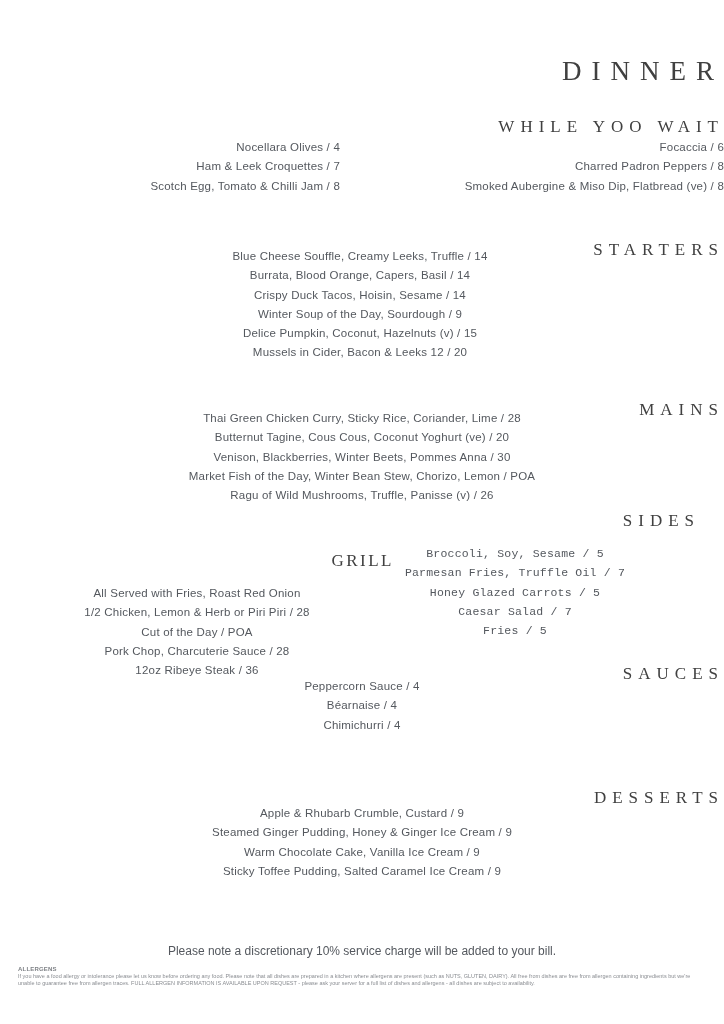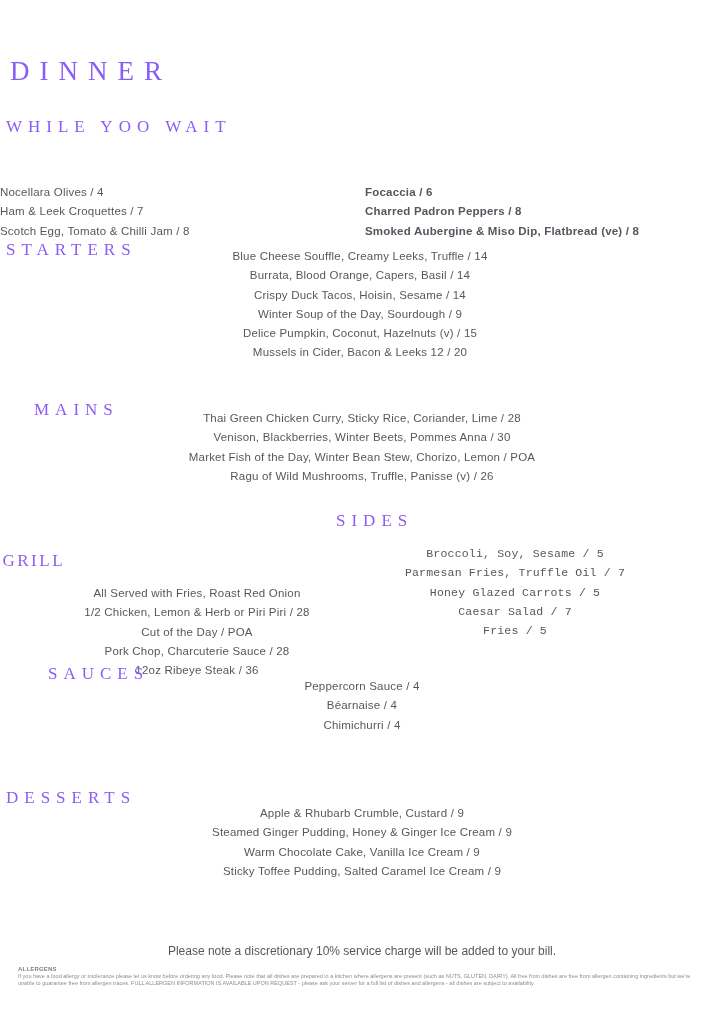--- a/index.html
+++ b/index.html
@@ -7,22 +7,22 @@
     position:relative;
     width:724px;height:1024px;
     margin:0 auto;
     background:#ffffff;
     font-family:"Liberation Sans", sans-serif;
     color:#54585e;
     overflow:hidden;
   }
   .serif-head{
     font-family:"Liberation Serif","DejaVu Serif",serif;
-    color:#8b5cf6;
-    text-align:left;
+    color:#404040;
+    text-align:right;
     font-weight:400;
   }
   .menu-title{
     position:absolute;top:38px;left:0;right:0;
     font-size:27px;letter-spacing:10px;text-indent:10px;
   }
   .sec-head{
     font-size:17px;letter-spacing:6px;text-indent:6px;
   }
   .abs{position:absolute;}
@@ -32,22 +32,22 @@
     line-height:19.3px;
     color:#54585e;
     letter-spacing:0.2px;
   }
   
   .wyw-cols{
     position:absolute;top:138px;left:0;right:0;
     display:flex;
   }
   .wyw-left{width:340px;text-align:right;}
-  .wyw-right{margin-left:25px;flex:1;text-align:left;font-weight:bold;}
-  .wyw-cols .item-list{text-align:left;margin-top:45px;}
+  .wyw-right{margin-left:25px;flex:1;text-align:left;}
+  .wyw-cols .item-list{text-align:right;}
   
   .col-grill{left:0;width:394px;margin-top:20px;}
   .col-sides{left:330px;width:370px;}
   .grill-head{letter-spacing:2.5px;text-indent:2.5px;}
   .footer-note{
     position:absolute;top:944px;left:0;right:0;
     text-align:center;font-size:12px;color:#54585e;
   }
   .allergens{
     position:absolute;top:966px;left:18px;right:16px;
@@ -92,20 +92,21 @@
     <li>Burrata, Blood Orange, Capers, Basil / 14</li>
     <li>Crispy Duck Tacos, Hoisin, Sesame / 14</li>
     <li>Winter Soup of the Day, Sourdough / 9</li>
     <li>Delice Pumpkin, Coconut, Hazelnuts (v) / 15</li>
     <li>Mussels in Cider, Bacon &amp; Leeks 12 / 20</li>
   </ul>
 
   <h2 class="serif-head sec-head abs" style="top:386px;left:0;right:0;padding-left:28px;">MAINS</h2>
   <ul class="item-list abs" style="top:409px;left:0;right:0;">
     <li>Thai Green Chicken Curry, Sticky Rice, Coriander, Lime / 28</li>
+    <li>Butternut Tagine, Cous Cous, Coconut Yoghurt (ve) / 20</li>
     <li>Venison, Blackberries, Winter Beets, Pommes Anna / 30</li>
     <li>Market Fish of the Day, Winter Bean Stew, Chorizo, Lemon / POA</li>
     <li>Ragu of Wild Mushrooms, Truffle, Panisse (v) / 26</li>
   </ul>
 
   <div class="abs col-grill" style="top:531px;">
     <h2 class="serif-head sec-head grill-head" style="margin:0;">GRILL</h2>
     <ul class="item-list" style="margin-top:13px;">
       <li>All Served with Fries, Roast Red Onion</li>
       <li>1/2 Chicken, Lemon &amp; Herb or Piri Piri / 28</li>

